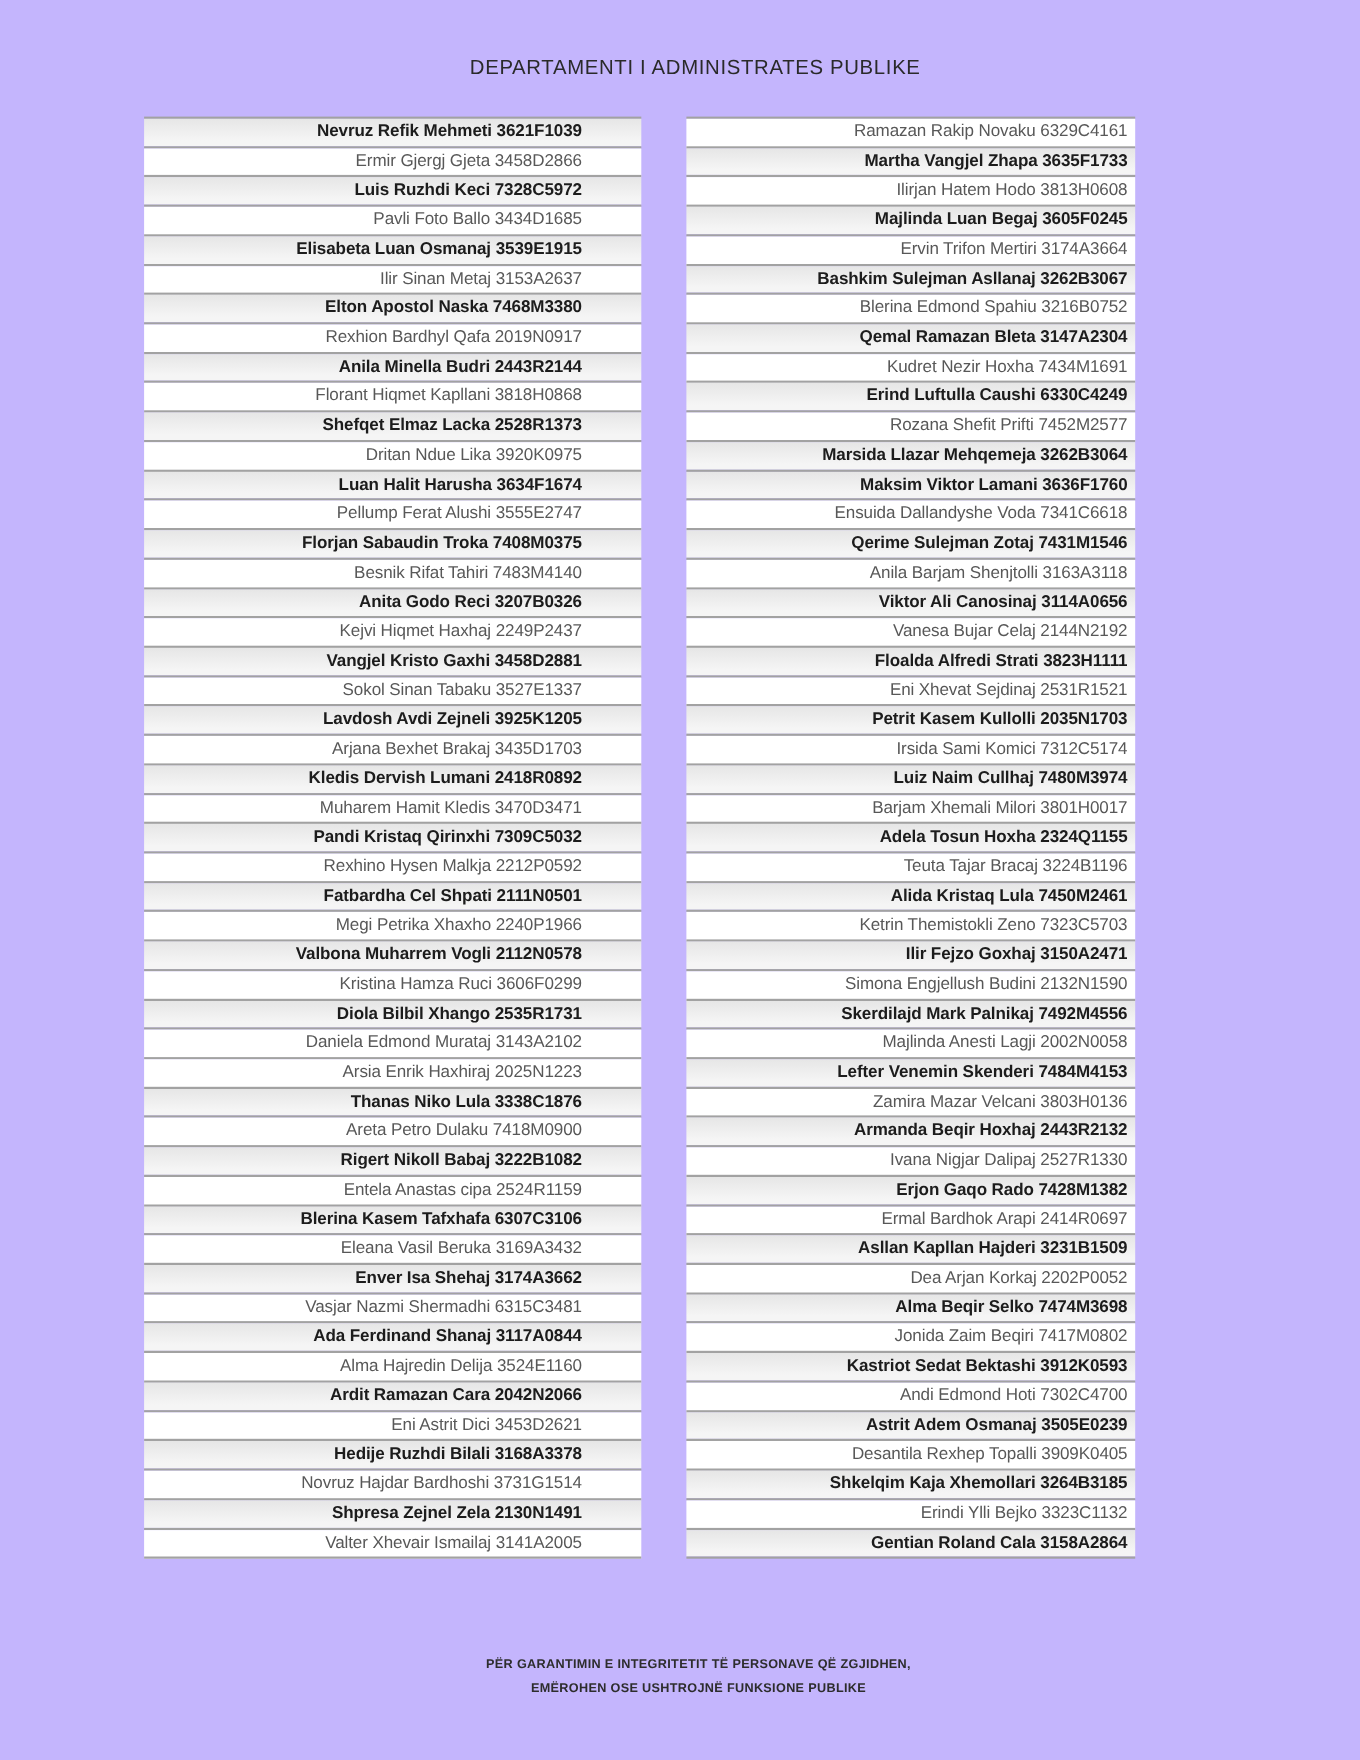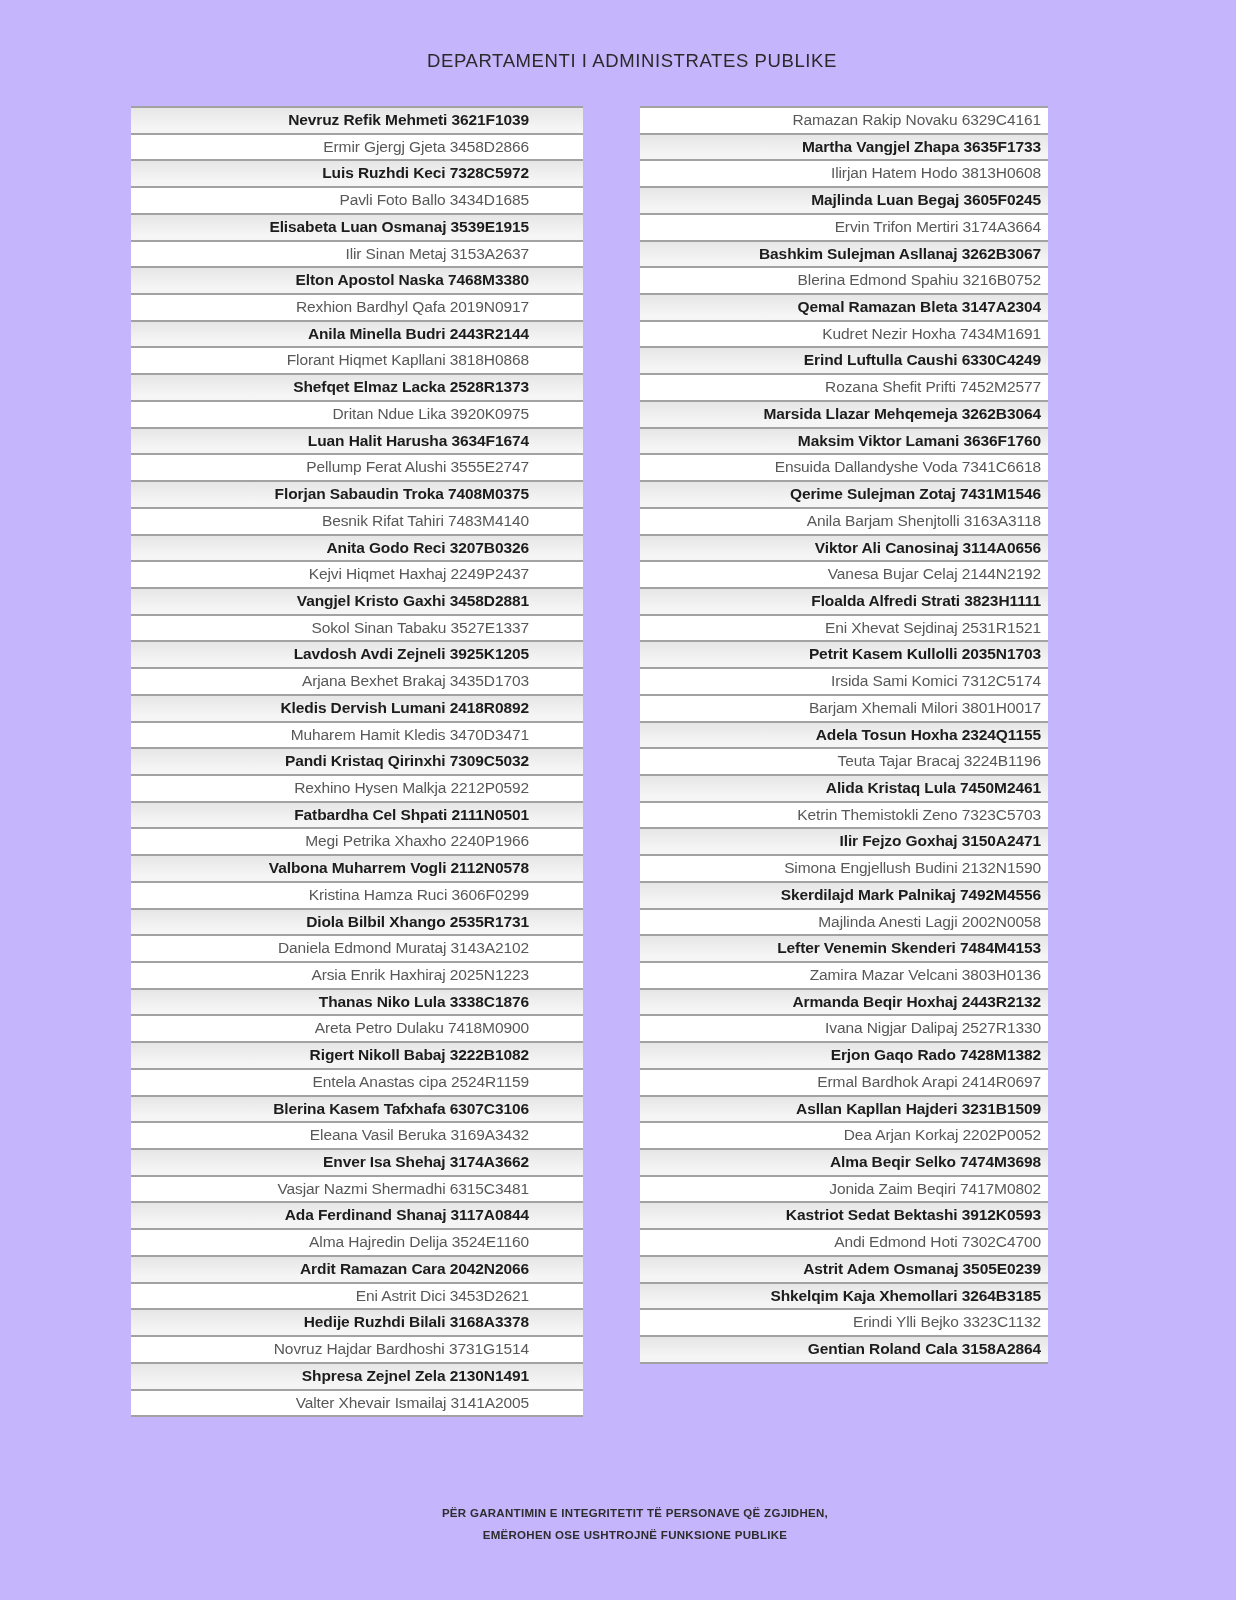--- a/index.html
+++ b/index.html
@@ -27,21 +27,21 @@
     font-size: 18.5px;
     font-weight: 400;
     letter-spacing: 0.6px;
     color: #2a2a2a;
   }
   .table-wrap {
     position: absolute;
     top: 106px;
     left: 131px;
     display: flex;
-    gap: 57px;
+    gap: 41px;
   }
   .col {
     border-top: 2px solid var(--row-border, #a2a2a2);
   }
   .col-left  { width: 452px; }
   .col-right { width: 408px; }
   .row {
     box-sizing: border-box;
     height: 26.72px;
     border-bottom: 2px solid var(--row-border, #a2a2a2);
@@ -149,20 +149,21 @@
         <div class="row hl"><span>Maksim Viktor Lamani</span> <span>3636F1760</span></div>
         <div class="row"><span>Ensuida Dallandyshe Voda</span> <span>7341C6618</span></div>
         <div class="row hl"><span>Qerime Sulejman Zotaj</span> <span>7431M1546</span></div>
         <div class="row"><span>Anila Barjam Shenjtolli</span> <span>3163A3118</span></div>
         <div class="row hl"><span>Viktor Ali Canosinaj</span> <span>3114A0656</span></div>
         <div class="row"><span>Vanesa Bujar Celaj</span> <span>2144N2192</span></div>
         <div class="row hl"><span>Floalda Alfredi Strati</span> <span>3823H1111</span></div>
         <div class="row"><span>Eni Xhevat Sejdinaj</span> <span>2531R1521</span></div>
         <div class="row hl"><span>Petrit Kasem Kullolli</span> <span>2035N1703</span></div>
         <div class="row"><span>Irsida Sami Komici</span> <span>7312C5174</span></div>
+        <div class="row hl"><span>Luiz Naim Cullhaj</span> <span>7480M3974</span></div>
         <div class="row"><span>Barjam Xhemali Milori</span> <span>3801H0017</span></div>
         <div class="row hl"><span>Adela Tosun Hoxha</span> <span>2324Q1155</span></div>
         <div class="row"><span>Teuta Tajar Bracaj</span> <span>3224B1196</span></div>
         <div class="row hl"><span>Alida Kristaq Lula</span> <span>7450M2461</span></div>
         <div class="row"><span>Ketrin Themistokli Zeno</span> <span>7323C5703</span></div>
         <div class="row hl"><span>Ilir Fejzo Goxhaj</span> <span>3150A2471</span></div>
         <div class="row"><span>Simona Engjellush Budini</span> <span>2132N1590</span></div>
         <div class="row hl"><span>Skerdilajd Mark Palnikaj</span> <span>7492M4556</span></div>
         <div class="row"><span>Majlinda Anesti Lagji</span> <span>2002N0058</span></div>
         <div class="row hl"><span>Lefter Venemin Skenderi</span> <span>7484M4153</span></div>
@@ -171,20 +172,21 @@
         <div class="row"><span>Ivana Nigjar Dalipaj</span> <span>2527R1330</span></div>
         <div class="row hl"><span>Erjon Gaqo Rado</span> <span>7428M1382</span></div>
         <div class="row"><span>Ermal Bardhok Arapi</span> <span>2414R0697</span></div>
         <div class="row hl"><span>Asllan Kapllan Hajderi</span> <span>3231B1509</span></div>
         <div class="row"><span>Dea Arjan Korkaj</span> <span>2202P0052</span></div>
         <div class="row hl"><span>Alma Beqir Selko</span> <span>7474M3698</span></div>
         <div class="row"><span>Jonida Zaim Beqiri</span> <span>7417M0802</span></div>
         <div class="row hl"><span>Kastriot Sedat Bektashi</span> <span>3912K0593</span></div>
         <div class="row"><span>Andi Edmond Hoti</span> <span>7302C4700</span></div>
         <div class="row hl"><span>Astrit Adem Osmanaj</span> <span>3505E0239</span></div>
+        <div class="row"><span>Desantila Rexhep Topalli</span> <span>3909K0405</span></div>
         <div class="row hl"><span>Shkelqim Kaja Xhemollari</span> <span>3264B3185</span></div>
         <div class="row"><span>Erindi Ylli Bejko</span> <span>3323C1132</span></div>
         <div class="row hl"><span>Gentian Roland Cala</span> <span>3158A2864</span></div>
       </div>
   </div>
 
   <div class="footer">
     <div>PËR GARANTIMIN E INTEGRITETIT TË PERSONAVE QË ZGJIDHEN,</div>
     <div>EMËROHEN OSE USHTROJNË FUNKSIONE PUBLIKE</div>
   </div>

